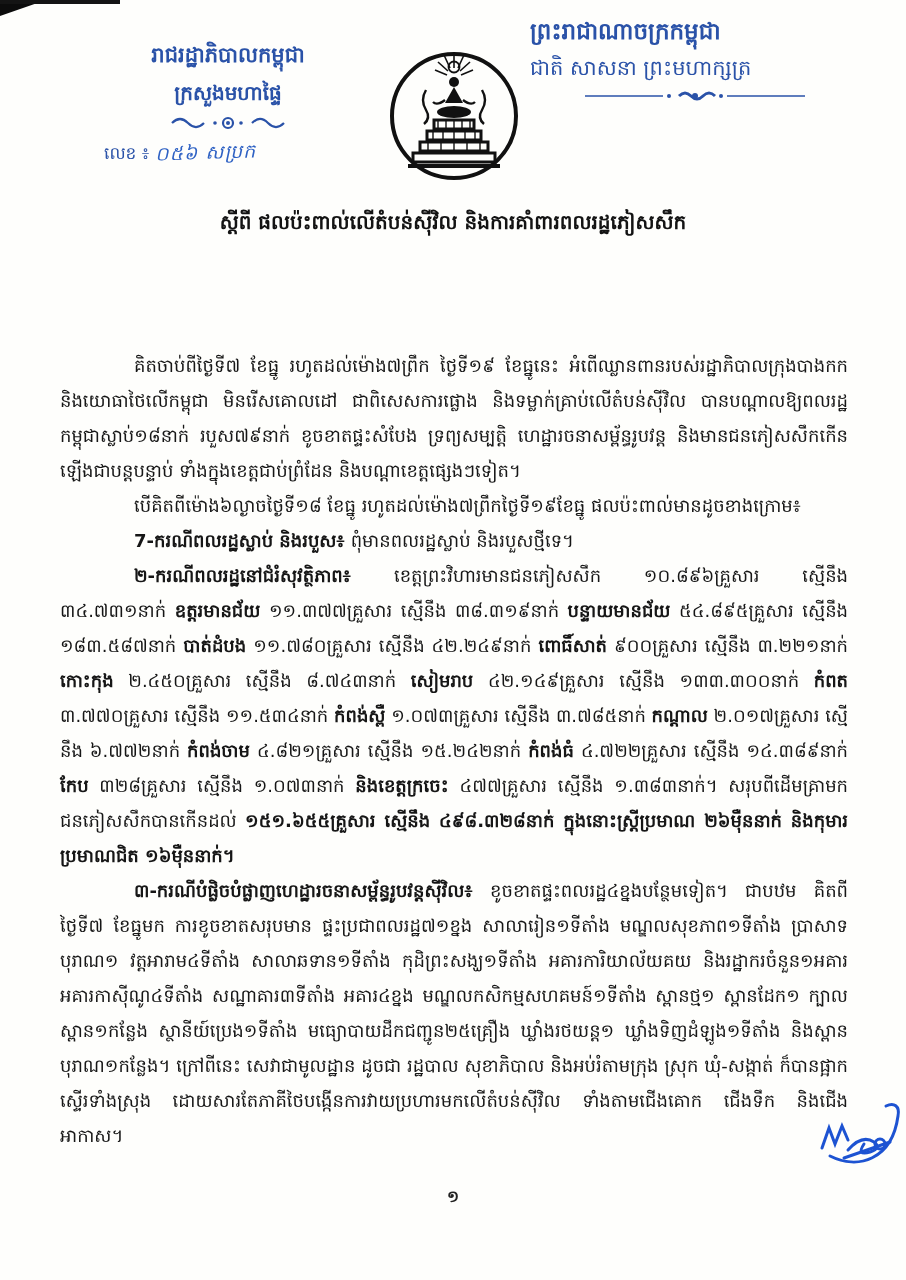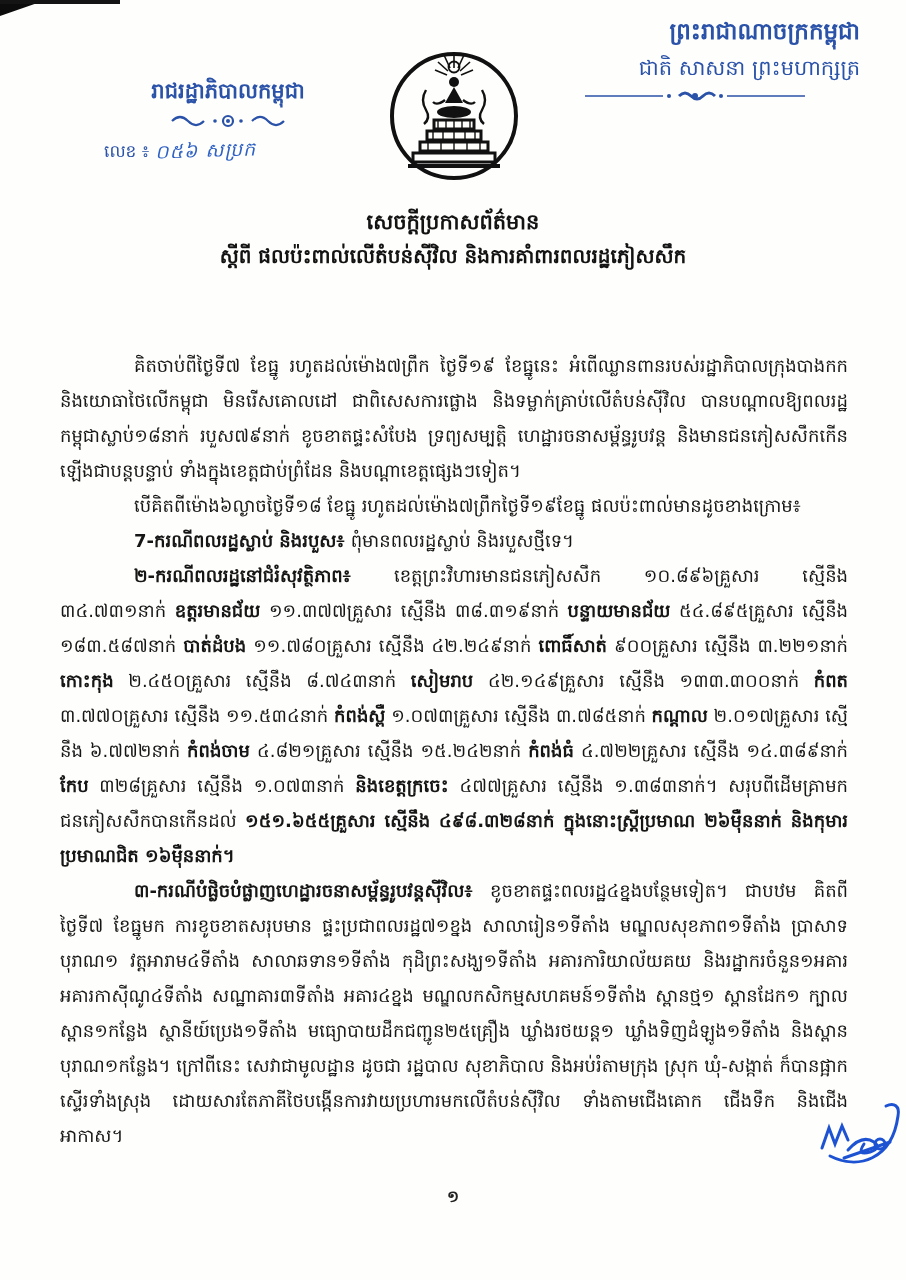--- a/index.html
+++ b/index.html
@@ -11,28 +11,28 @@
     font-family:"DejaVu Sans", sans-serif;
     color:#181818;
     overflow:hidden;
   }
   
   .scan-corner{position:absolute;top:0;left:0;width:0;height:0;
     border-top:16px solid #0c0c0c;border-right:46px solid transparent;}
   .scan-edge{position:absolute;top:0;left:0;width:120px;height:4px;background:#141414;}
 
   
-  .hdr-left{position:absolute;top:40px;left:88px;width:280px;text-align:center;margin-top:36px;}
+  .hdr-left{position:absolute;top:40px;left:88px;width:280px;text-align:center;}
   .hdr-left .l1{font-size:21px;font-weight:bold;color:var(--blue);line-height:30px;}
   .hdr-left .l2{font-size:20px;font-weight:bold;color:var(--blue);line-height:30px;margin-top:8px;}
   .hdr-left .orn{margin-top:6px;height:18px;}
   .ref-line{margin-top:8px;font-size:17px;color:var(--blue);text-align:left;padding-left:16px;white-space:nowrap;}
   .ref-value{font-style:italic;color:var(--ink);display:inline-block;transform:rotate(-2deg);font-size:19px;letter-spacing:1px;}
 
-  .hdr-right{position:absolute;top:14px;left:530px;width:330px;text-align:right;}
+  .hdr-right{position:absolute;top:14px;left:530px;width:330px;text-align:left;}
   .hdr-right .l1{font-size:23px;font-weight:bold;color:var(--blue);line-height:34px;}
   .hdr-right .l2{font-size:21px;color:var(--blue);line-height:32px;margin-top:4px;}
   .hdr-right .orn{margin-top:4px;height:16px;}
 
   .emblem{position:absolute;top:34px;left:388px;width:132px;height:158px;}
 
   
   .title-block{position:absolute;top:205px;left:40px;width:826px;text-align:center;color:#131313;}
   .title-block .t1{font-size:21px;font-weight:bold;line-height:34px;}
   .title-block .t{font-size:20px;font-weight:bold;line-height:34px;}
@@ -52,20 +52,21 @@
 </head>
 <body>
 
 <div class="page" style="--blue: #2a52a8; --ink: #2f62c4;">
 
   <div class="scan-corner"></div>
   <div class="scan-edge"></div>
 
   <div class="hdr-left">
     <div class="l1">រាជរដ្ឋាភិបាលកម្ពុជា</div>
+    <div class="l2">ក្រសួងមហាផ្ទៃ</div>
     <div class="orn">
       <svg width="120" height="18" viewBox="0 0 120 18">
         <g fill="none" stroke="#2a52a8" stroke-width="2.2">
           <path d="M4 9 q8 -8 16 0 q8 8 16 0"></path>
           <path d="M84 9 q8 -8 16 0 q8 8 16 0"></path>
           <circle cx="60" cy="9" r="5"></circle>
         </g>
         <circle cx="60" cy="9" r="2" fill="#2a52a8"></circle>
         <circle cx="47" cy="9" r="1.8" fill="#2a52a8"></circle>
         <circle cx="73" cy="9" r="1.8" fill="#2a52a8"></circle>
@@ -137,21 +138,20 @@
         <line x1="142" y1="8" x2="220" y2="8" stroke="#2a52a8" stroke-width="1.4"></line>
         <circle cx="84" cy="8" r="2" fill="#2a52a8"></circle>
         <circle cx="136" cy="8" r="2" fill="#2a52a8"></circle>
         <path d="M94 8 q6 -6 12 0 q6 6 12 0 q6 -6 12 0" fill="none" stroke="#2a52a8" stroke-width="3"></path>
         <circle cx="110" cy="8" r="3" fill="#2a52a8"></circle>
       </svg>
     </div>
   </div>
 
   <div class="title-block">
-    <div class="t1">សេចក្តីប្រកាសព័ត៌មាន</div>
     <div class="t">ស្តីពី ផលប៉ះពាល់លើតំបន់ស៊ីវិល និងការគាំពារពលរដ្ឋភៀសសឹក</div>
   </div>
 
   <div class="body-text">
       <p class="para"><span>គិតចាប់ពីថ្ងៃទី៧ ខែធ្នូ រហូតដល់ម៉ោង៧ព្រឹក ថ្ងៃទី១៩ ខែធ្នូនេះ អំពើឈ្លានពានរបស់រដ្ឋាភិបាលក្រុងបាងកក និងយោធាថៃលើកម្ពុជា មិនរើសគោលដៅ ជាពិសេសការផ្លោង និងទម្លាក់គ្រាប់លើតំបន់ស៊ីវិល បានបណ្ដាលឱ្យពលរដ្ឋកម្ពុជាស្លាប់១៨នាក់ របួស៧៩នាក់ ខូចខាតផ្ទះសំបែង ទ្រព្យសម្បត្តិ ហេដ្ឋារចនាសម្ព័ន្ធរូបវន្ត និងមានជនភៀសសឹកកើនឡើងជាបន្តបន្ទាប់ ទាំងក្នុងខេត្តជាប់ព្រំដែន និងបណ្ដាខេត្តផ្សេងៗទៀត។</span></p>
       <p class="para"><span>បើគិតពីម៉ោង៦ល្ងាចថ្ងៃទី១៨ ខែធ្នូ រហូតដល់ម៉ោង៧ព្រឹកថ្ងៃទី១៩ខែធ្នូ ផលប៉ះពាល់មានដូចខាងក្រោម៖</span></p>
       <p class="para"><span class="b">7-ករណីពលរដ្ឋស្លាប់ និងរបួស៖ </span><span>ពុំមានពលរដ្ឋស្លាប់ និងរបួសថ្មីទេ។</span></p>
       <p class="para"><span class="b">២-ករណីពលរដ្ឋនៅជំរំសុវត្ថិភាព៖ </span><span>ខេត្តព្រះវិហារមានជនភៀសសឹក ១០.៨៩៦គ្រួសារ ស្មើនឹង ៣៤.៧៣១នាក់ </span><span class="b">ឧត្តរមានជ័យ</span><span> ១១.៣៧៧គ្រួសារ ស្មើនឹង ៣៨.៣១៩នាក់ </span><span class="b">បន្ទាយមានជ័យ</span><span> ៥៤.៨៩៥គ្រួសារ ស្មើនឹង ១៨៣.៥៨៧នាក់ </span><span class="b">បាត់ដំបង</span><span> ១១.៧៨០គ្រួសារ ស្មើនឹង ៤២.២៤៩នាក់ </span><span class="b">ពោធិ៍សាត់</span><span> ៩០០គ្រួសារ ស្មើនឹង ៣.២២១នាក់ </span><span class="b">កោះកុង</span><span> ២.៤៥០គ្រួសារ ស្មើនឹង ៨.៧៤៣នាក់ </span><span class="b">សៀមរាប</span><span> ៤២.១៤៩គ្រួសារ ស្មើនឹង ១៣៣.៣០០នាក់ </span><span class="b">កំពត</span><span> ៣.៧៧០គ្រួសារ ស្មើនឹង ១១.៥៣៤នាក់ </span><span class="b">កំពង់ស្ពឺ</span><span> ១.០៧៣គ្រួសារ ស្មើនឹង ៣.៧៨៥នាក់ </span><span class="b">កណ្ដាល</span><span> ២.០១៧គ្រួសារ ស្មើនឹង ៦.៧៧២នាក់ </span><span class="b">កំពង់ចាម</span><span> ៤.៨២១គ្រួសារ ស្មើនឹង ១៥.២៤២នាក់ </span><span class="b">កំពង់ធំ</span><span> ៤.៧២២គ្រួសារ ស្មើនឹង ១៤.៣៨៩នាក់ </span><span class="b">កែប</span><span> ៣២៨គ្រួសារ ស្មើនឹង ១.០៧៣នាក់ </span><span class="b">និងខេត្តក្រចេះ</span><span> ៤៧៧គ្រួសារ ស្មើនឹង ១.៣៨៣នាក់។ សរុបពីដើមគ្រាមក ជនភៀសសឹកបានកើនដល់ </span><span class="b">១៥១.៦៥៥គ្រួសារ ស្មើនឹង ៤៩៨.៣២៨នាក់ ក្នុងនោះស្ត្រីប្រមាណ ២៦មុឺននាក់ និងកុមារប្រមាណជិត ១៦មុឺននាក់។</span></p>
       <p class="para"><span class="b">៣-ករណីបំផ្លិចបំផ្លាញហេដ្ឋារចនាសម្ព័ន្ធរូបវន្តស៊ីវិល៖ </span><span>ខូចខាតផ្ទះពលរដ្ឋ៤ខ្នងបន្ថែមទៀត។ ជាបឋម គិតពីថ្ងៃទី៧ ខែធ្នូមក ការខូចខាតសរុបមាន ផ្ទះប្រជាពលរដ្ឋ៧១ខ្នង សាលារៀន១ទីតាំង មណ្ឌលសុខភាព១ទីតាំង ប្រាសាទបុរាណ១ វត្តអារាម៤ទីតាំង សាលាឆទាន១ទីតាំង កុដិព្រះសង្ឃ១ទីតាំង អគារការិយាល័យគយ និងរដ្ឋាករចំនួន១អគារ អគារកាស៊ីណូ៤ទីតាំង សណ្ឋាគារ៣ទីតាំង អគារ៤ខ្នង មណ្ឌលកសិកម្មសហគមន៍១ទីតាំង ស្ពានថ្ម១ ស្ពានដែក១ ក្បាលស្ពាន១កន្លែង ស្ថានីយ៍ប្រេង១ទីតាំង មធ្យោបាយដឹកជញ្ជូន២៥គ្រឿង ឃ្លាំងរថយន្ត១ ឃ្លាំងទិញដំឡូង១ទីតាំង និងស្ពានបុរាណ១កន្លែង។ ក្រៅពីនេះ សេវាជាមូលដ្ឋាន ដូចជា រដ្ឋបាល សុខាភិបាល និងអប់រំតាមក្រុង ស្រុក ឃុំ-សង្កាត់ ក៏បានផ្អាកស្ទើរទាំងស្រុង ដោយសារតែភាគីថៃបង្កើនការវាយប្រហារមកលើតំបន់ស៊ីវិល ទាំងតាមជើងគោក ជើងទឹក និងជើងអាកាស។</span></p>
     </div>

